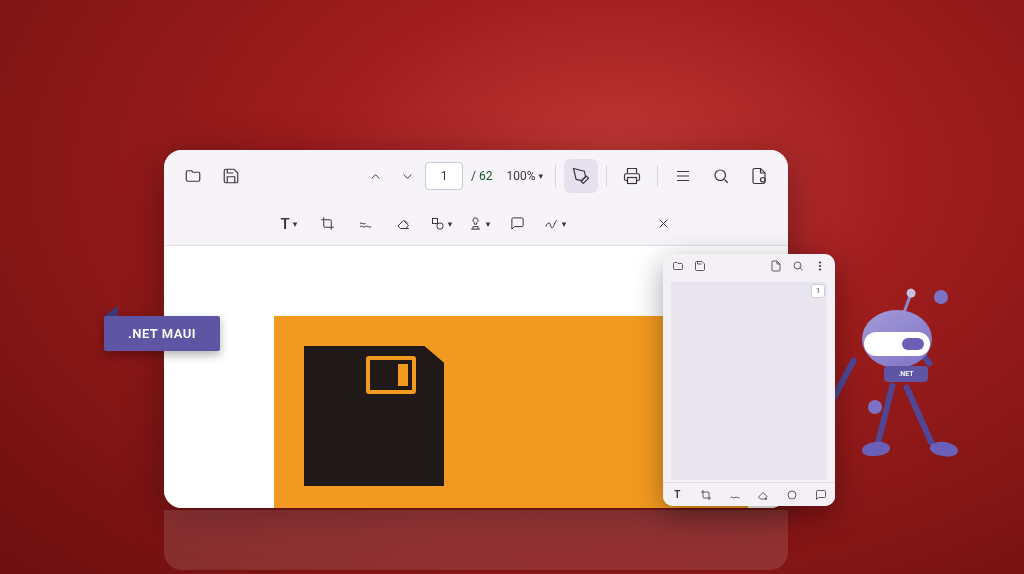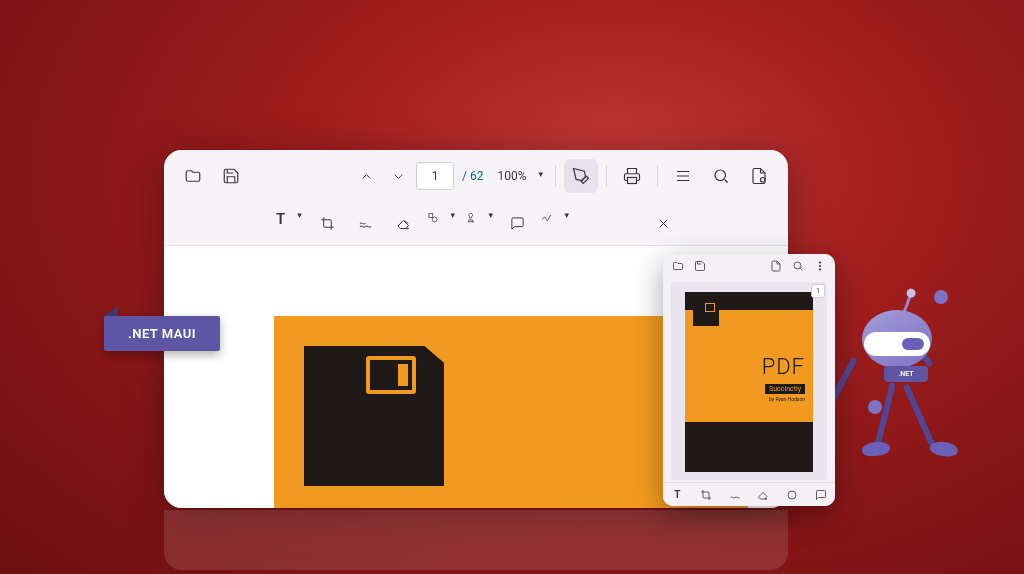--- a/index.html
+++ b/index.html
@@ -60,21 +60,21 @@
     width: 38px;
     height: 28px;
     border: 1px solid #cfc8d8;
     border-radius: 4px;
     background: #fff;
     text-align: center;
     font-size: 12px;
     line-height: 26px;
     color: #3b3541;
   }
-  .page-count { font-size: 12px; color: #0369a1; margin: 0 6px 0 4px; }
+  .page-count { font-size: 12px; color: #14532d; margin: 0 6px 0 4px; }
   .zoom-level { font-size: 12px; color: #3b3541; display: flex; align-items: center; gap: 2px; margin: 0 4px; }
 
   .vsep { width: 1px; height: 22px; background: #d8d2e0; margin: 0 4px; }
 
   .dropdown-arrow { font-size: 9px; color: #3b3541; }
 
   .page-area {
     background: #fff;
     height: calc(100% - 96px);
     position: relative;
@@ -359,21 +359,21 @@
     opacity: 0.12;
     transform: scaleY(-1);
     overflow:hidden;
   }
   .reflection .r-box {
     width: 624px; height: 120px;
     background: #f6f4f8;
     border-radius: 18px;
   }
 
-  .with-caret { display:flex; align-items:flex-start; gap:12px; }
+  .with-caret { display:flex; align-items:center; gap:3px; }
 </style>
 </head>
 <body>
 
 <div class="maui-tag-fold"></div>
 <div class="maui-tag">.NET MAUI</div>
 
 <div class="desktop-viewer">
 
   <div class="toolbar-row">
@@ -552,28 +552,20 @@
       <svg viewBox="0 0 24 24">
           <circle cx="12" cy="5" r="1.5" fill="#3b3541"></circle>
           <circle cx="12" cy="12" r="1.5" fill="#3b3541"></circle>
           <circle cx="12" cy="19" r="1.5" fill="#3b3541"></circle>
         </svg>
     </div>
   </div>
 
   <div class="mobile-page-wrap">
     <div class="mobile-page-badge">1</div>
-    <div class="mobile-cover">
-      <div class="dark-band-top"></div>
-      <div class="floppy-sm"></div>
-      <div class="pdf-title">PDF</div>
-      <div class="succinctly">Succinctly</div>
-      <div class="author">by Ryan Hodson</div>
-      <div class="dark-band-bottom"></div>
-    </div>
   </div>
 
   <div class="mobile-bottom">
     <div class="m-btn">
         <span style="font-size:10px;font-weight:600">T</span>
       </div>
     <div class="m-btn">
       <svg viewBox="0 0 24 24">
           <path d="M6 2v14a2 2 0 0 0 2 2h14"></path>
           <path d="M18 22V8a2 2 0 0 0-2-2H2"></path>

